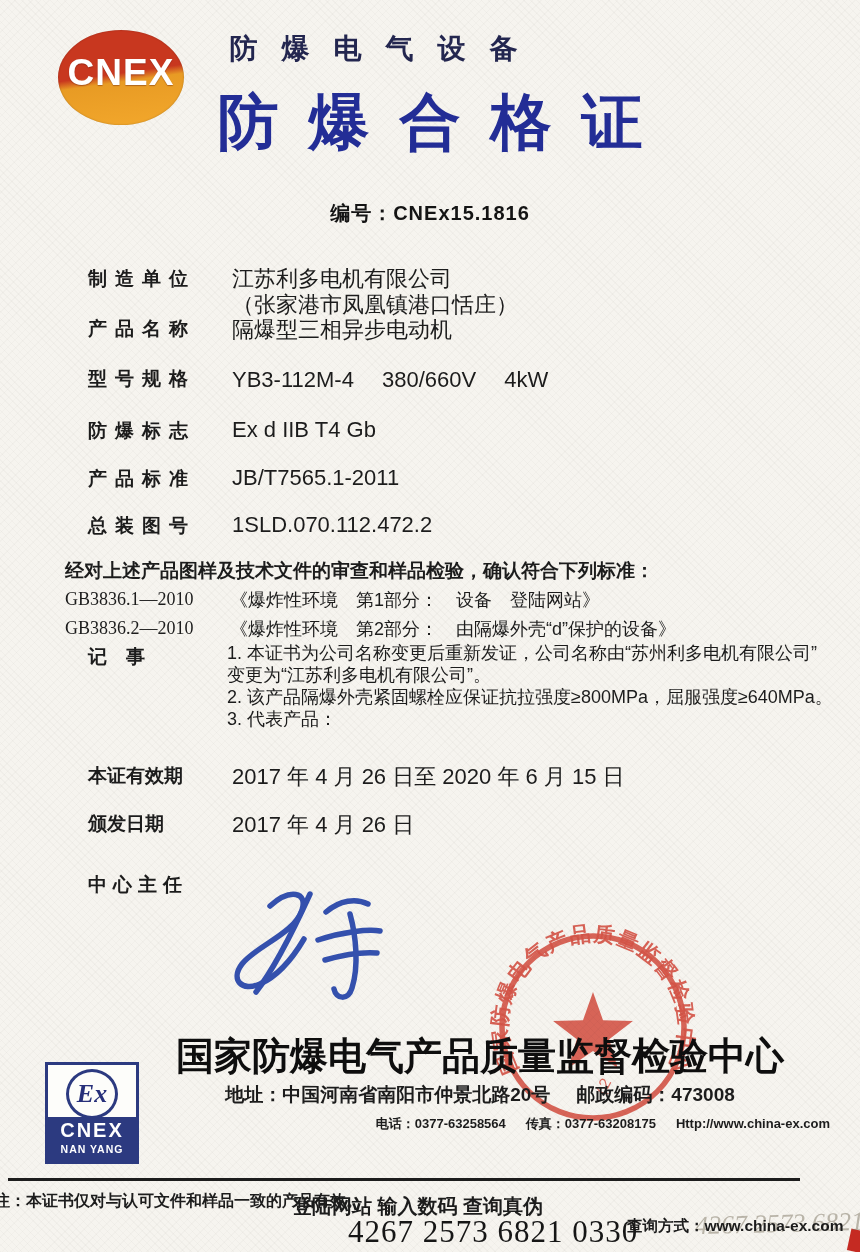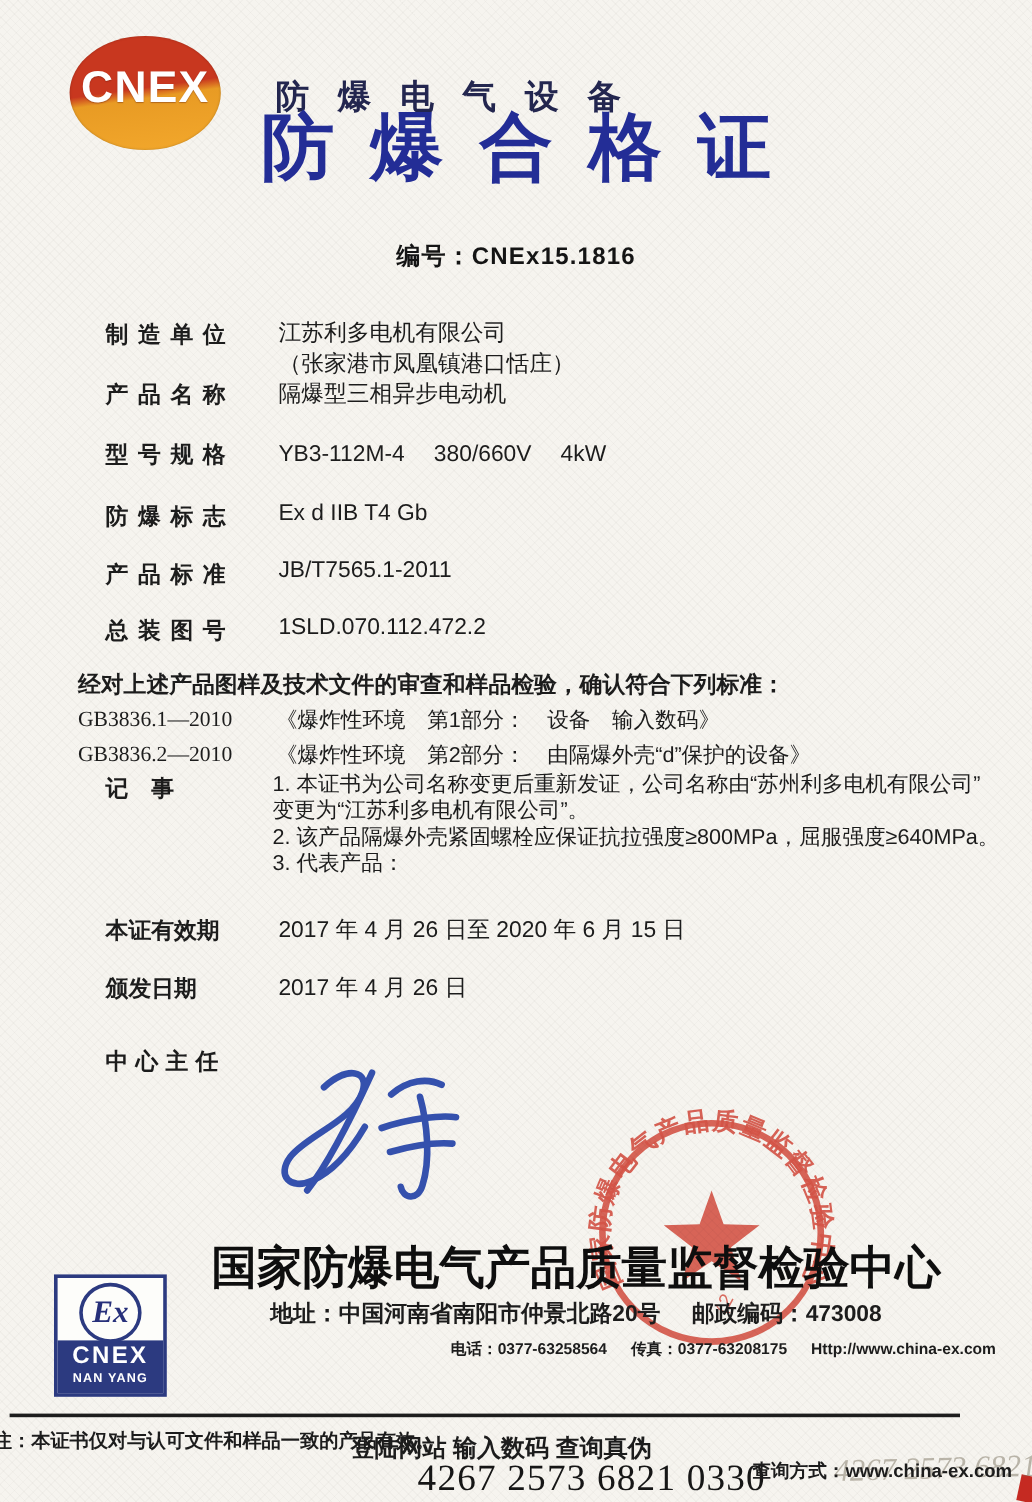--- a/index.html
+++ b/index.html
@@ -14,28 +14,28 @@
   .abs{position:absolute;}
   
   .cnex-ellipse{left:58px;top:30px;width:126px;height:95px;border-radius:50%;
     background:linear-gradient(172deg,#c8371f 0%,#c8371f 46%,#e89b24 54%,#f3a82c 100%);
     box-shadow:inset 0 0 2px rgba(0,0,0,.25);}
   .cnex-text{left:58px;top:52px;width:126px;text-align:center;color:#fff;
     font-size:37px;font-weight:800;letter-spacing:1px;text-shadow:0 1px 1px rgba(90,20,10,.4);}
   .cnex-caption{left:50px;top:136px;width:142px;text-align:center;font-size:28px;
     color:#2a2a2a;letter-spacing:1px;}
   .subtitle{left:0;top:30px;width:747px;text-align:center;font-size:28px;font-weight:700;
-    color:#23264f;letter-spacing:24px;text-indent:24px;margin-top:32px;}
+    color:#23264f;letter-spacing:24px;text-indent:24px;}
   .title{left:0;top:82px;width:860px;text-align:center;font-size:61px;font-weight:700;
     color:#232d96;letter-spacing:30px;text-indent:30px;}
   .certno{left:0;top:200px;width:860px;text-align:center;font-size:20px;font-weight:600;
     color:#141414;letter-spacing:1px;}
   
   .flabel{left:88px;font-size:19px;font-weight:600;letter-spacing:8px;white-space:nowrap;}
-  .fvalue{left:232px;font-size:19px;white-space:nowrap;}
+  .fvalue{left:232px;font-size:22px;white-space:nowrap;}
   .tight{letter-spacing:0;text-align:center;}
   .statement{left:65px;font-size:19px;font-weight:600;white-space:nowrap;}
   .gbcode{left:65px;font-size:18px;white-space:nowrap;font-family:"Liberation Serif",serif;}
   .gbtext{left:230px;font-size:18px;white-space:nowrap;}
   .remark{left:227px;font-size:18px;white-space:nowrap;}
   
   .sig{left:222px;top:884px;}
   
   .seal{left:488px;top:922px;width:220px;height:220px;mix-blend-mode:multiply;opacity:.92;}
   
@@ -90,21 +90,21 @@
   <div class="abs fvalue" style="top:417px">Ex d IIB T4 Gb</div>
 
   <div class="abs flabel" style="top:466px">产品标准</div>
   <div class="abs fvalue" style="top:465px">JB/T7565.1-2011</div>
 
   <div class="abs flabel" style="top:513px">总装图号</div>
   <div class="abs fvalue" style="top:512px">1SLD.070.112.472.2</div>
 
   <div class="abs statement" style="top:558px">经对上述产品图样及技术文件的审查和样品检验，确认符合下列标准：</div>
   <div class="abs gbcode" style="top:589px">GB3836.1—2010</div>
-  <div class="abs gbtext" style="top:588px">《爆炸性环境　第1部分：　设备　输入数码》</div>
+  <div class="abs gbtext" style="top:588px">《爆炸性环境　第1部分：　设备　登陆网站》</div>
   <div class="abs gbcode" style="top:618px">GB3836.2—2010</div>
   <div class="abs gbtext" style="top:617px">《爆炸性环境　第2部分：　由隔爆外壳“d”保护的设备》</div>
 
   <div class="abs flabel tight" style="top:644px;letter-spacing:0">记　事</div>
   <div class="abs remark" style="top:641px">1. 本证书为公司名称变更后重新发证，公司名称由“苏州利多电机有限公司”</div>
   <div class="abs remark" style="top:663px">变更为“江苏利多电机有限公司”。</div>
   <div class="abs remark" style="top:685px">2. 该产品隔爆外壳紧固螺栓应保证抗拉强度≥800MPa，屈服强度≥640MPa。</div>
   <div class="abs remark" style="top:707px">3. 代表产品：</div>
 
   <div class="abs flabel tight" style="top:763px">本证有效期</div>

